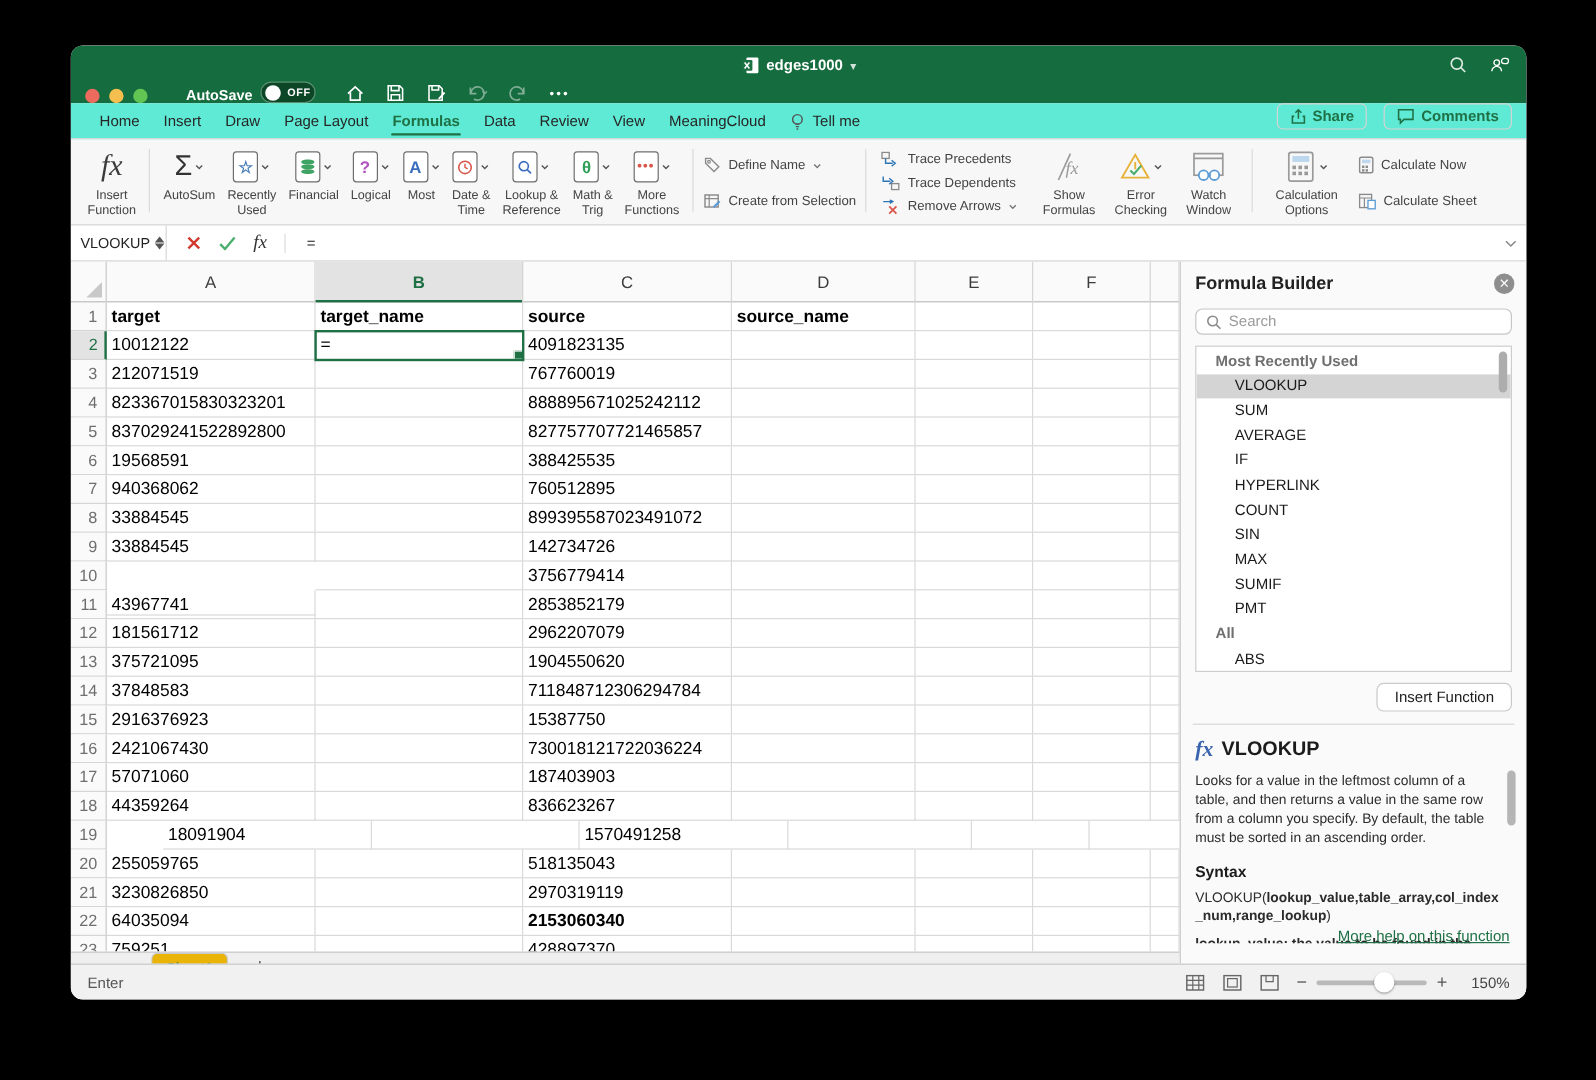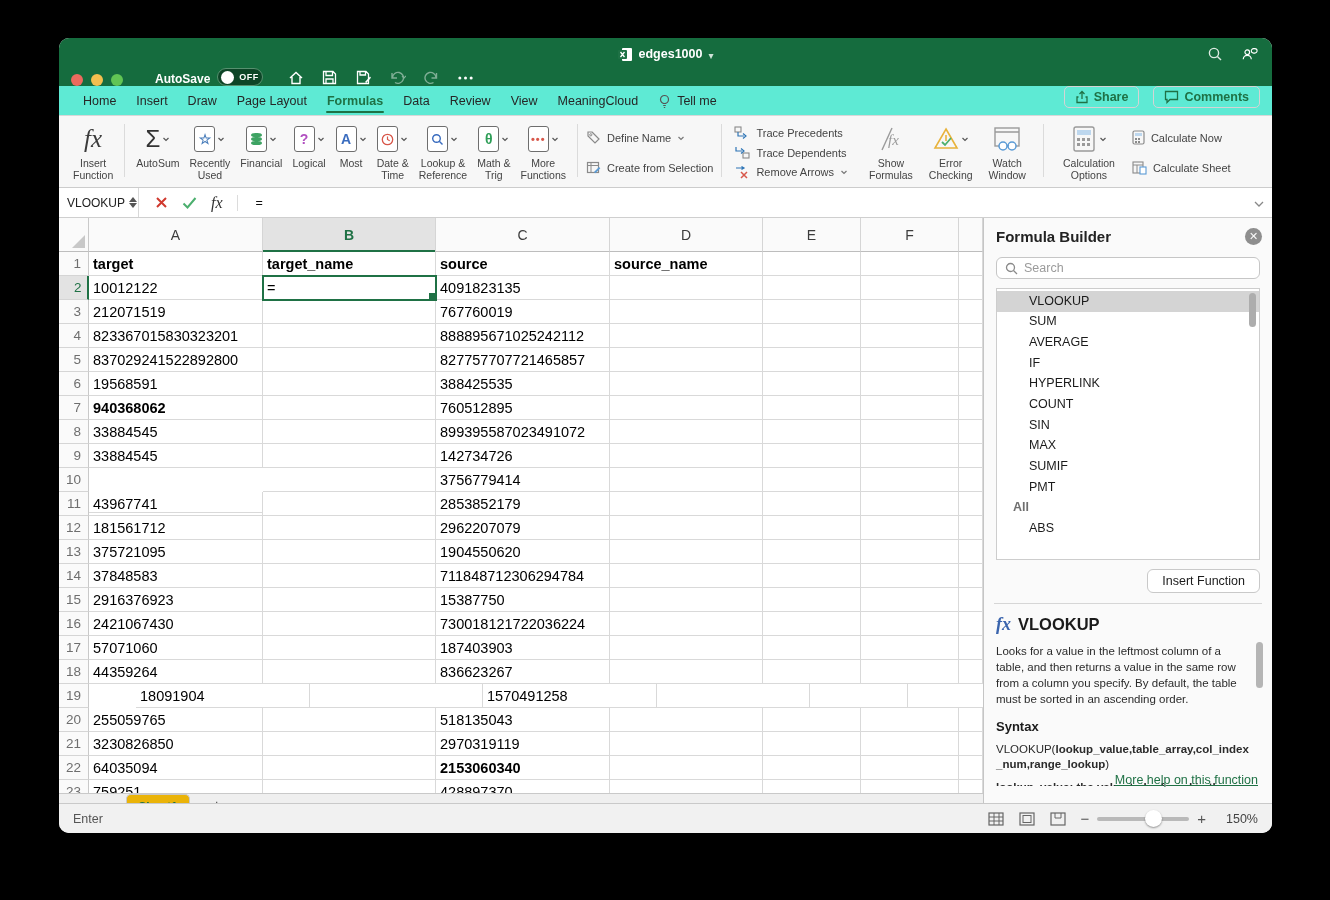--- a/index.html
+++ b/index.html
@@ -563,21 +563,21 @@
               <div class="cell" style="width: 174px;">19568591</div>
               <div class="cell" style="width: 173px;"></div>
               <div class="cell" style="width: 174px;">388425535</div>
               <div class="cell" style="width: 153px;"></div>
               <div class="cell" style="width: 98px;"></div>
               <div class="cell" style="width: 98px;"></div>
               <div class="cell" style="width: 24px;"></div>
             </div>
             <div class="grow">
               <div class="rn">7</div>
-              <div class="cell" style="width: 174px; font-weight: bold;">940368062</div>
+              <div class="cell" style="width: 174px;">940368062</div>
               <div class="cell" style="width: 173px;"></div>
               <div class="cell" style="width: 174px;">760512895</div>
               <div class="cell" style="width: 153px;"></div>
               <div class="cell" style="width: 98px;"></div>
               <div class="cell" style="width: 98px;"></div>
               <div class="cell" style="width: 24px;"></div>
             </div>
             <div class="grow">
               <div class="rn">8</div>
               <div class="cell" style="width: 174px;">33884545</div>
@@ -753,20 +753,21 @@
       <div class="p-close">✕</div>
       <div class="p-search">
         <svg width="13" height="13" viewBox="0 0 13 13">
             <circle cx="5.5" cy="5.5" r="4" fill="none" stroke="#8a8a8a" stroke-width="1.3"></circle>
             <path d="M8.5 8.5 L12 12" stroke="#8a8a8a" stroke-width="1.3"></path>
           </svg>
         <span class="ph">Search</span>
       </div>
       <div class="p-list" id="fnlist">
         <div class="p-scroll"></div>
+      <div class="pl-hdr">Most Recently Used</div>
           <div class="pl-item selected">VLOOKUP</div>
           <div class="pl-item">SUM</div>
           <div class="pl-item">AVERAGE</div>
           <div class="pl-item">IF</div>
           <div class="pl-item">HYPERLINK</div>
           <div class="pl-item">COUNT</div>
           <div class="pl-item">SIN</div>
           <div class="pl-item">MAX</div>
           <div class="pl-item">SUMIF</div>
           <div class="pl-item">PMT</div>

